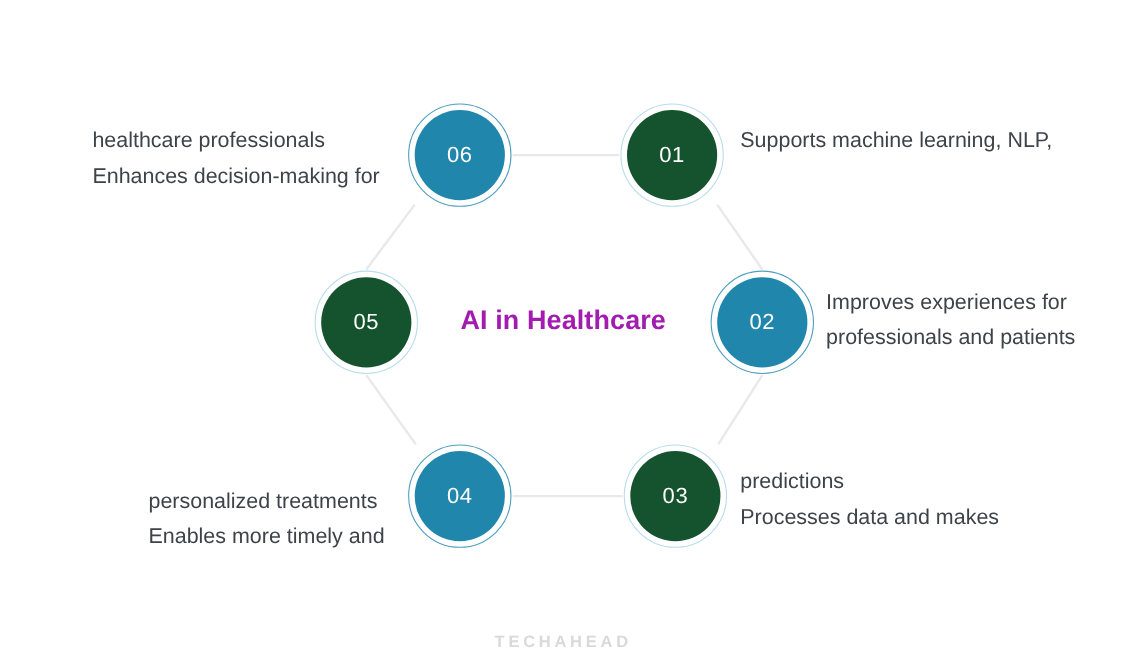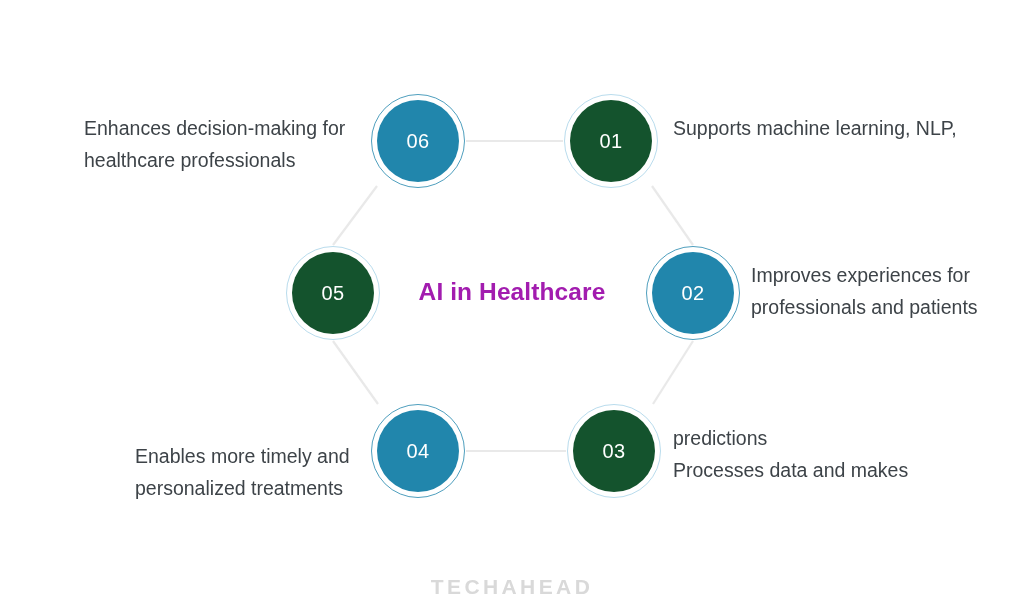--- a/index.html
+++ b/index.html
@@ -90,21 +90,21 @@
     color: #a21caf;
     font-family: "Liberation Sans", sans-serif;
     letter-spacing: 0.1px;
   }
   #watermark {
     position: absolute;
     left: 0;
     top: 575px;
     width: 1024px;
     text-align: center;
-    font-size: 21px;
+    font-size: 15px;
     font-weight: bold;
     letter-spacing: 3.4px;
     color: #d9d9d9;
     font-family: "Liberation Sans", sans-serif;
   }
 </style>
 </head>
 <body>
 
 <div id="canvas">
@@ -117,22 +117,22 @@
     <line x1="378" y1="404" x2="333" y2="341" stroke="#e9e9e9" stroke-width="2.2"></line>
     <line x1="333" y1="245" x2="377" y2="186" stroke="#e9e9e9" stroke-width="2.2"></line>
   </svg>
 
   <div class="node dark" style="left:371px; top:94px;">
     <div class="disc">
       <span class="node-num">06</span>
     </div>
   </div>
   <div class="label left" style="left:84px; top:112px; width:290px;">
+    <div>healthcare professionals</div>
     <div>Enhances decision-making for</div>
-    <div>healthcare professionals</div>
   </div>
 
   <div class="node light" style="left:564px; top:94px;">
     <div class="disc">
       <span class="node-num">01</span>
     </div>
   </div>
   <div class="label right" style="left:673px; top:112px;">
     <div>Supports machine learning, NLP,</div>
   </div>
@@ -156,22 +156,22 @@
     <div>predictions</div>
     <div>Processes data and makes</div>
   </div>
 
   <div class="node dark" style="left:371px; top:404px;">
     <div class="disc">
       <span class="node-num">04</span>
     </div>
   </div>
   <div class="label left" style="left:135px; top:440px; width:240px;">
+    <div>personalized treatments</div>
     <div>Enables more timely and</div>
-    <div>personalized treatments</div>
   </div>
 
   <div class="node light" style="left:286px; top:246px;">
     <div class="disc">
       <span class="node-num">05</span>
     </div>
   </div>
 
   <div id="center-title">AI in Healthcare</div>
 

